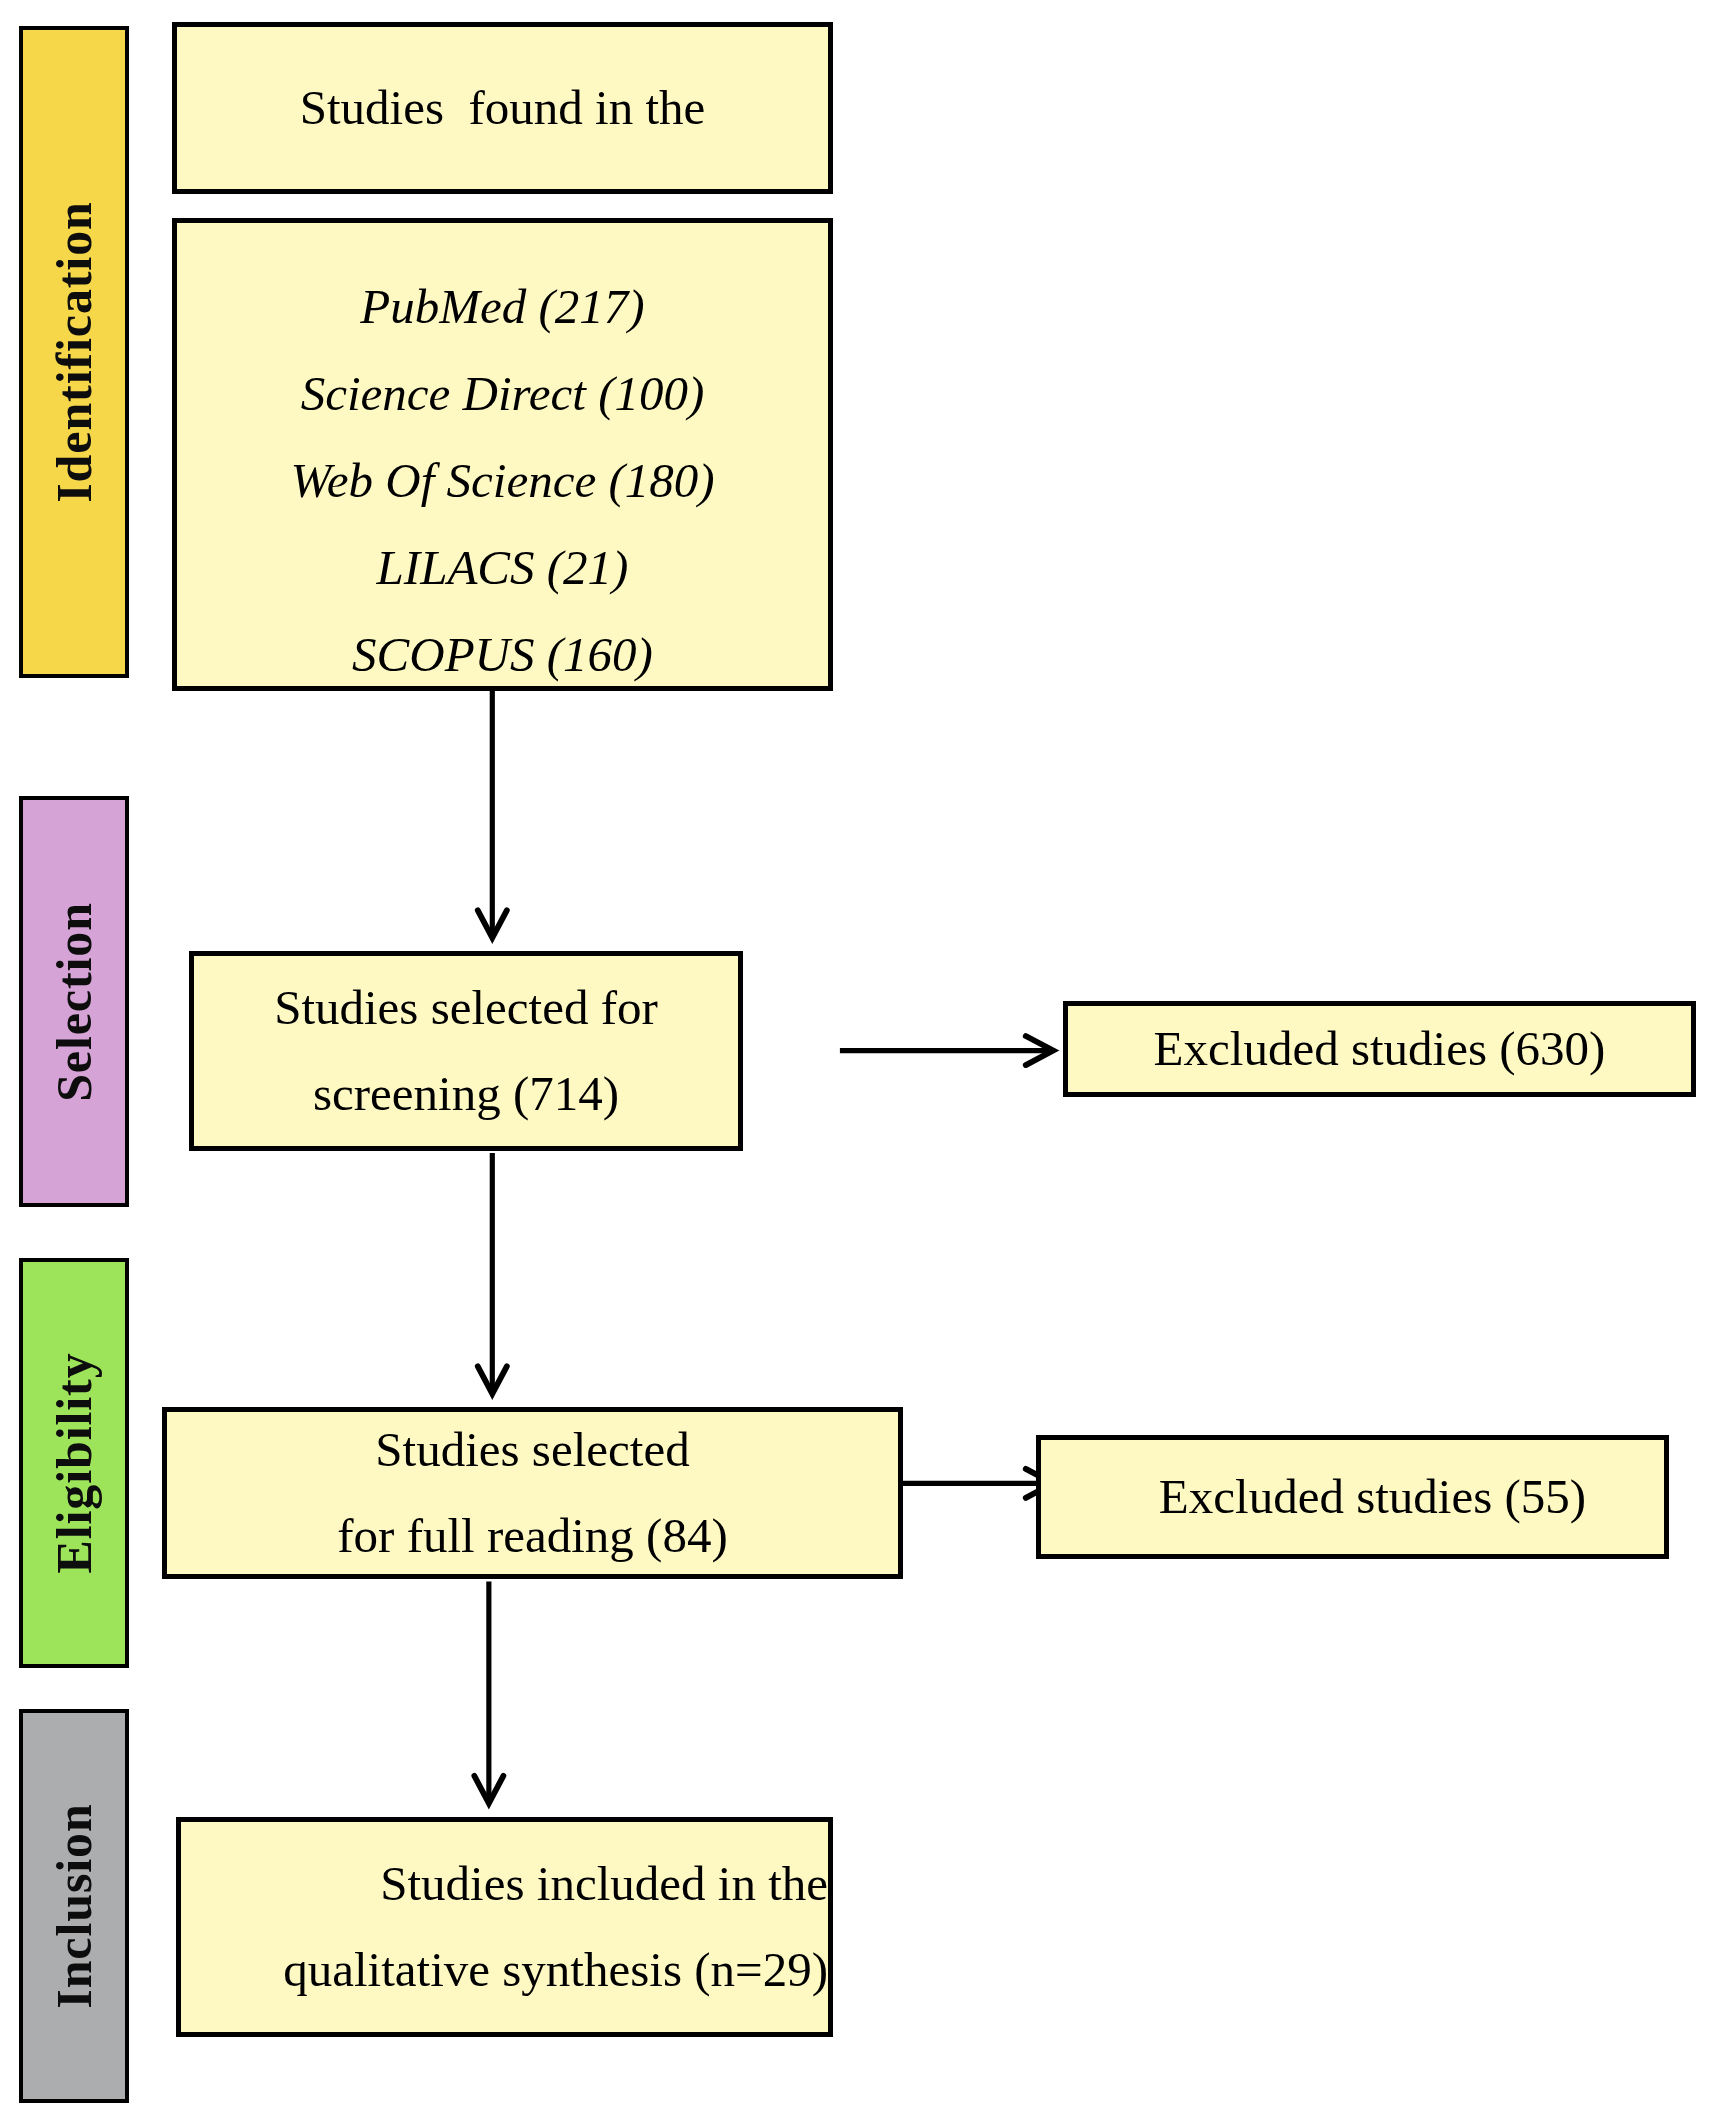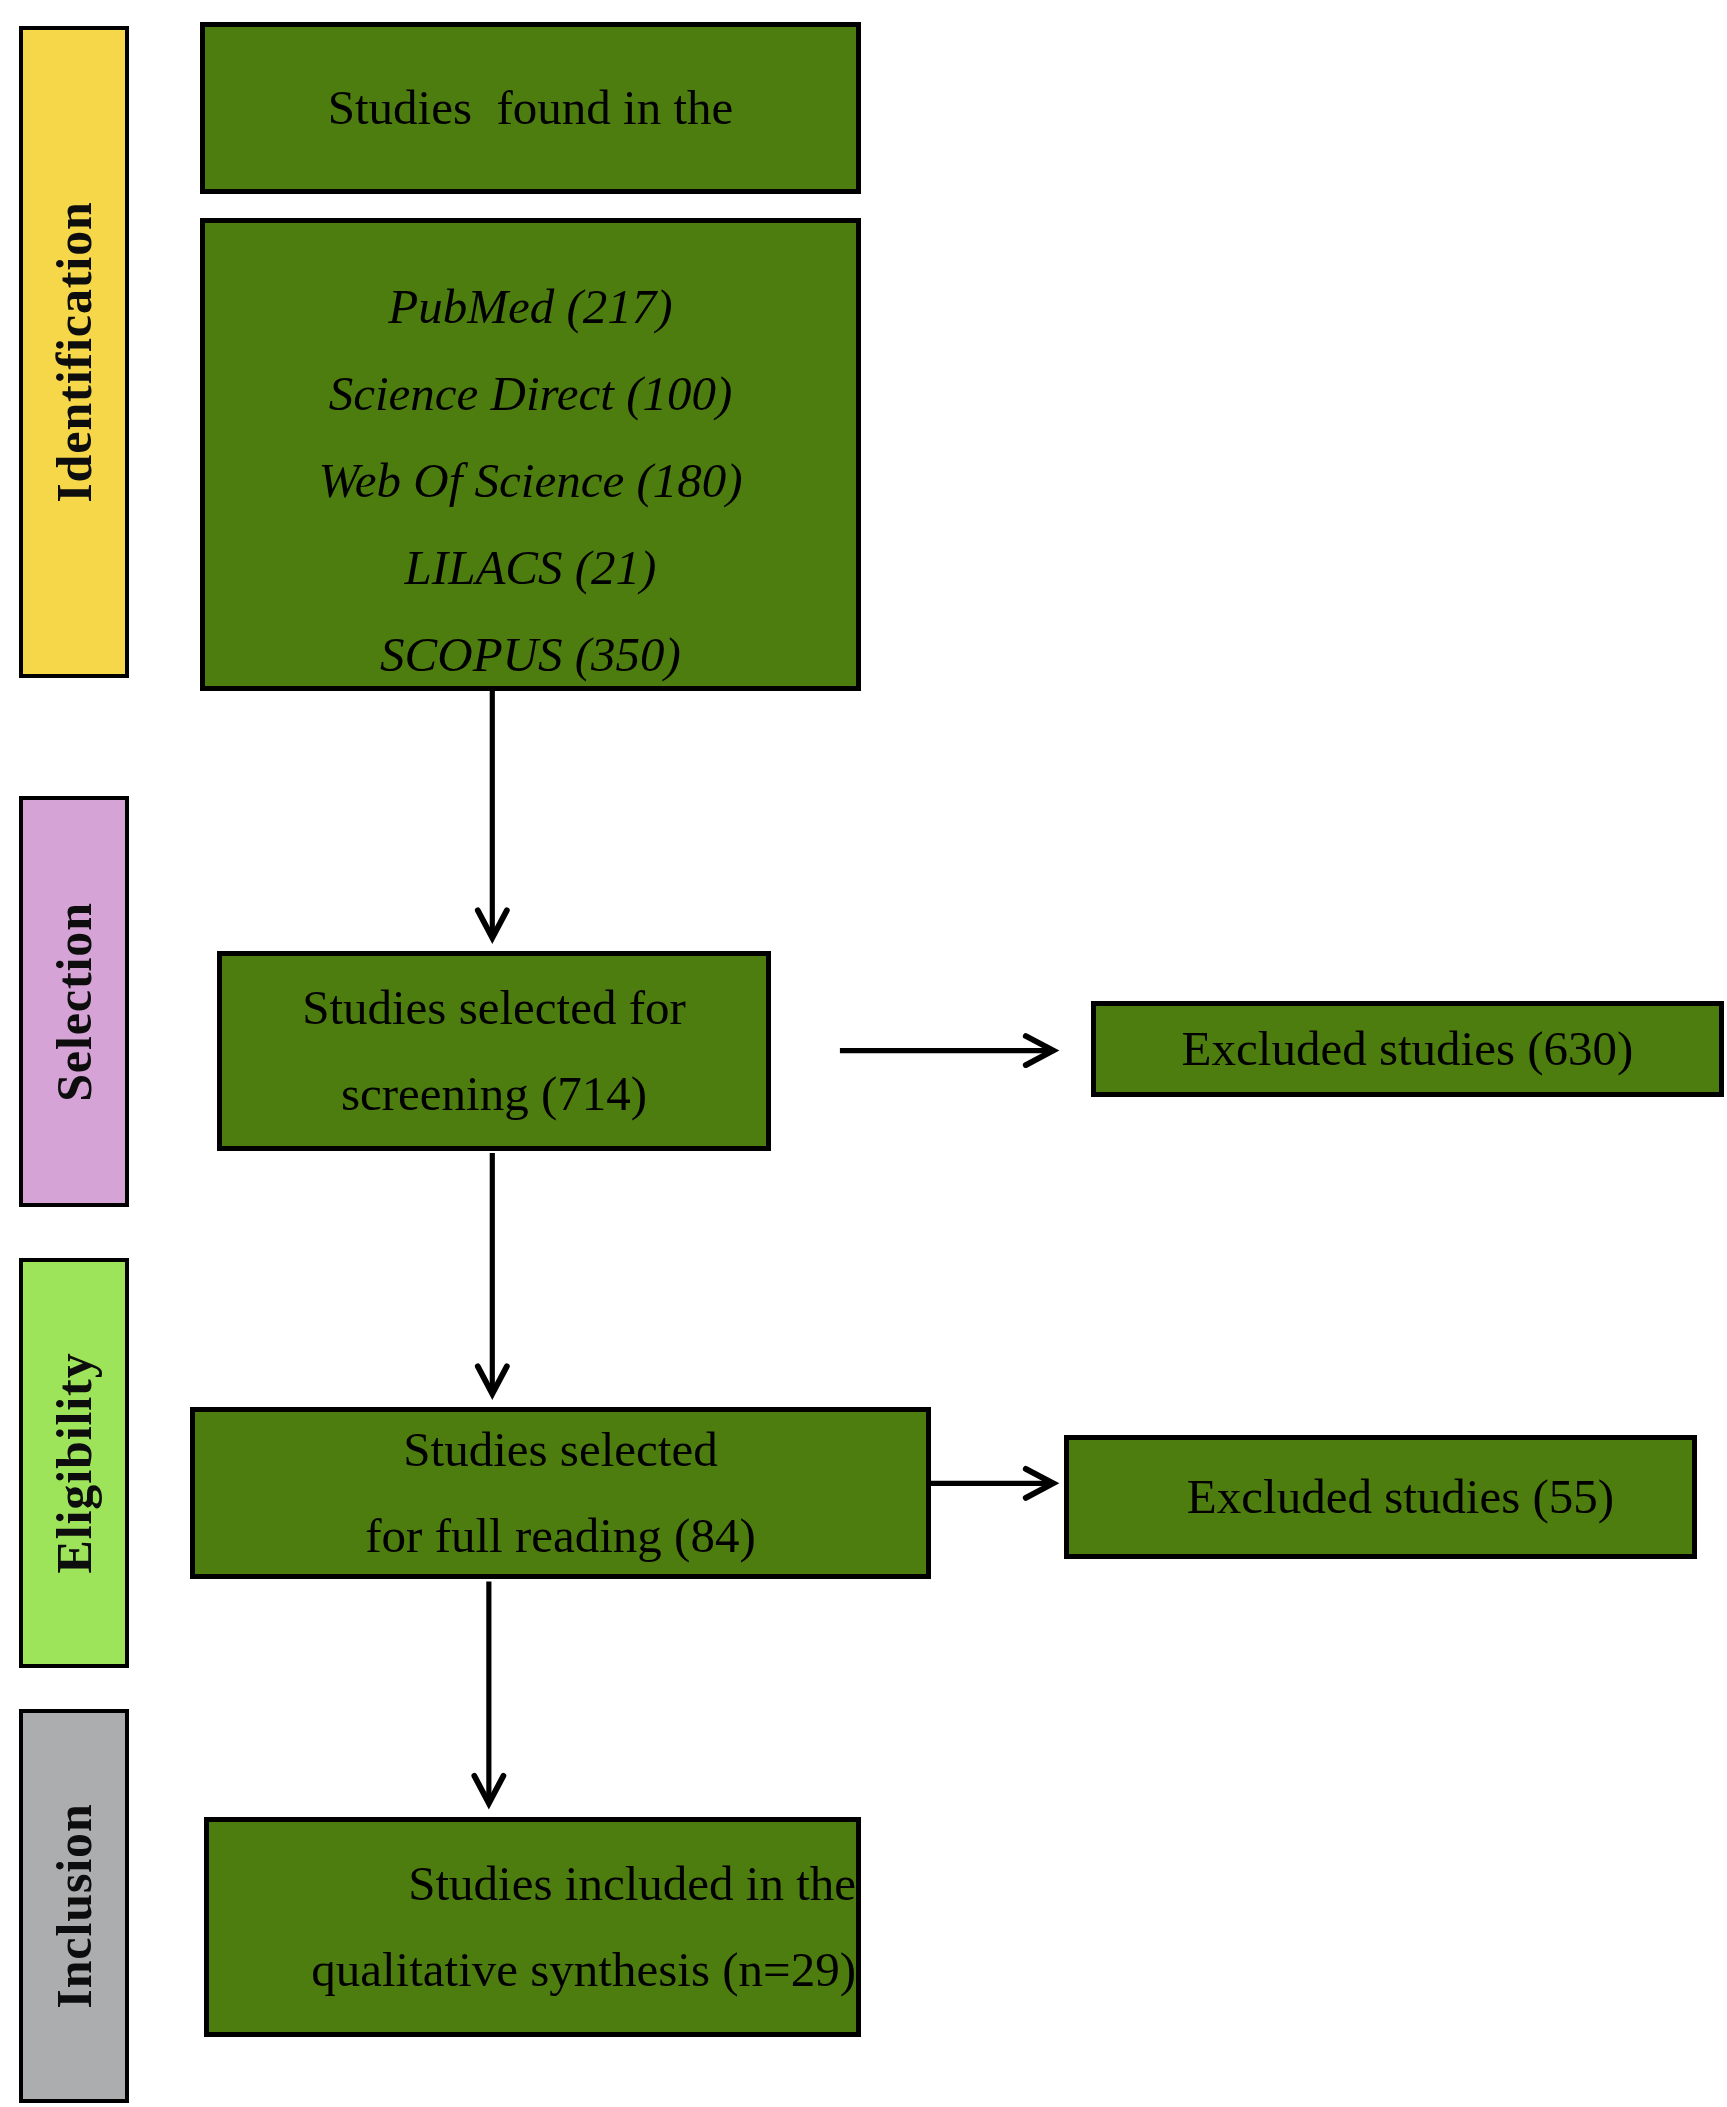--- a/index.html
+++ b/index.html
@@ -39,29 +39,28 @@
     color: #0d0d0d;
   }
   .stage-identification { left: 19px;  top: 26px;   width: 110px; height: 652px; }
   .stage-selection      { left: 19px;  top: 796px;  width: 110px; height: 411px; }
   .stage-eligibility    { left: 19px;  top: 1258px; width: 110px; height: 410px; }
   .stage-inclusion      { left: 19px;  top: 1709px; width: 110px; height: 394px; }
 
   
   .box {
     position: absolute;
-    background: #4d7c0f;
+    background: #fef9c3;
     border: 5.2px solid #000000;
     display: flex;
     flex-direction: column;
     align-items: center;
     justify-content: center;
     text-align: center;
     font-size: 49px;
-    margin-left: 28px;
   }
   .box .line { white-space: pre; line-height: 86px; }
 
   .box-found              { left: 172px;  top: 21.5px;   width: 661px; height: 172px; }
   .box-databases          { left: 172px;  top: 218px;  width: 661px; height: 473px;
                             justify-content: flex-start; padding-top: 40px; }
   .box-databases .line    { line-height: 87px; font-style: italic; }
   .box-screening          { left: 189px;  top: 951px; width: 554px; height: 200px; }
   .box-excluded-screening { left: 1063px; top: 1001px; width: 633px; height: 96px; }
   .box-full-reading       { left: 162px;  top: 1407px; width: 741px; height: 172px; }
@@ -101,21 +100,21 @@
 
   <div class="box box-found">
     <div class="line">Studies  found in the</div>
   </div>
 
   <div class="box box-databases">
     <div class="line">PubMed (217)</div>
     <div class="line">Science Direct (100)</div>
     <div class="line">Web Of Science (180)</div>
     <div class="line">LILACS (21)</div>
-    <div class="line">SCOPUS (350)</div>
+    <div class="line">SCOPUS (160)</div>
   </div>
 
   <div class="box box-screening">
     <div class="line">Studies selected for</div>
     <div class="line">screening (714)</div>
   </div>
 
   <div class="box box-excluded-screening">
     <div class="line">Excluded studies (630)</div>
   </div>

